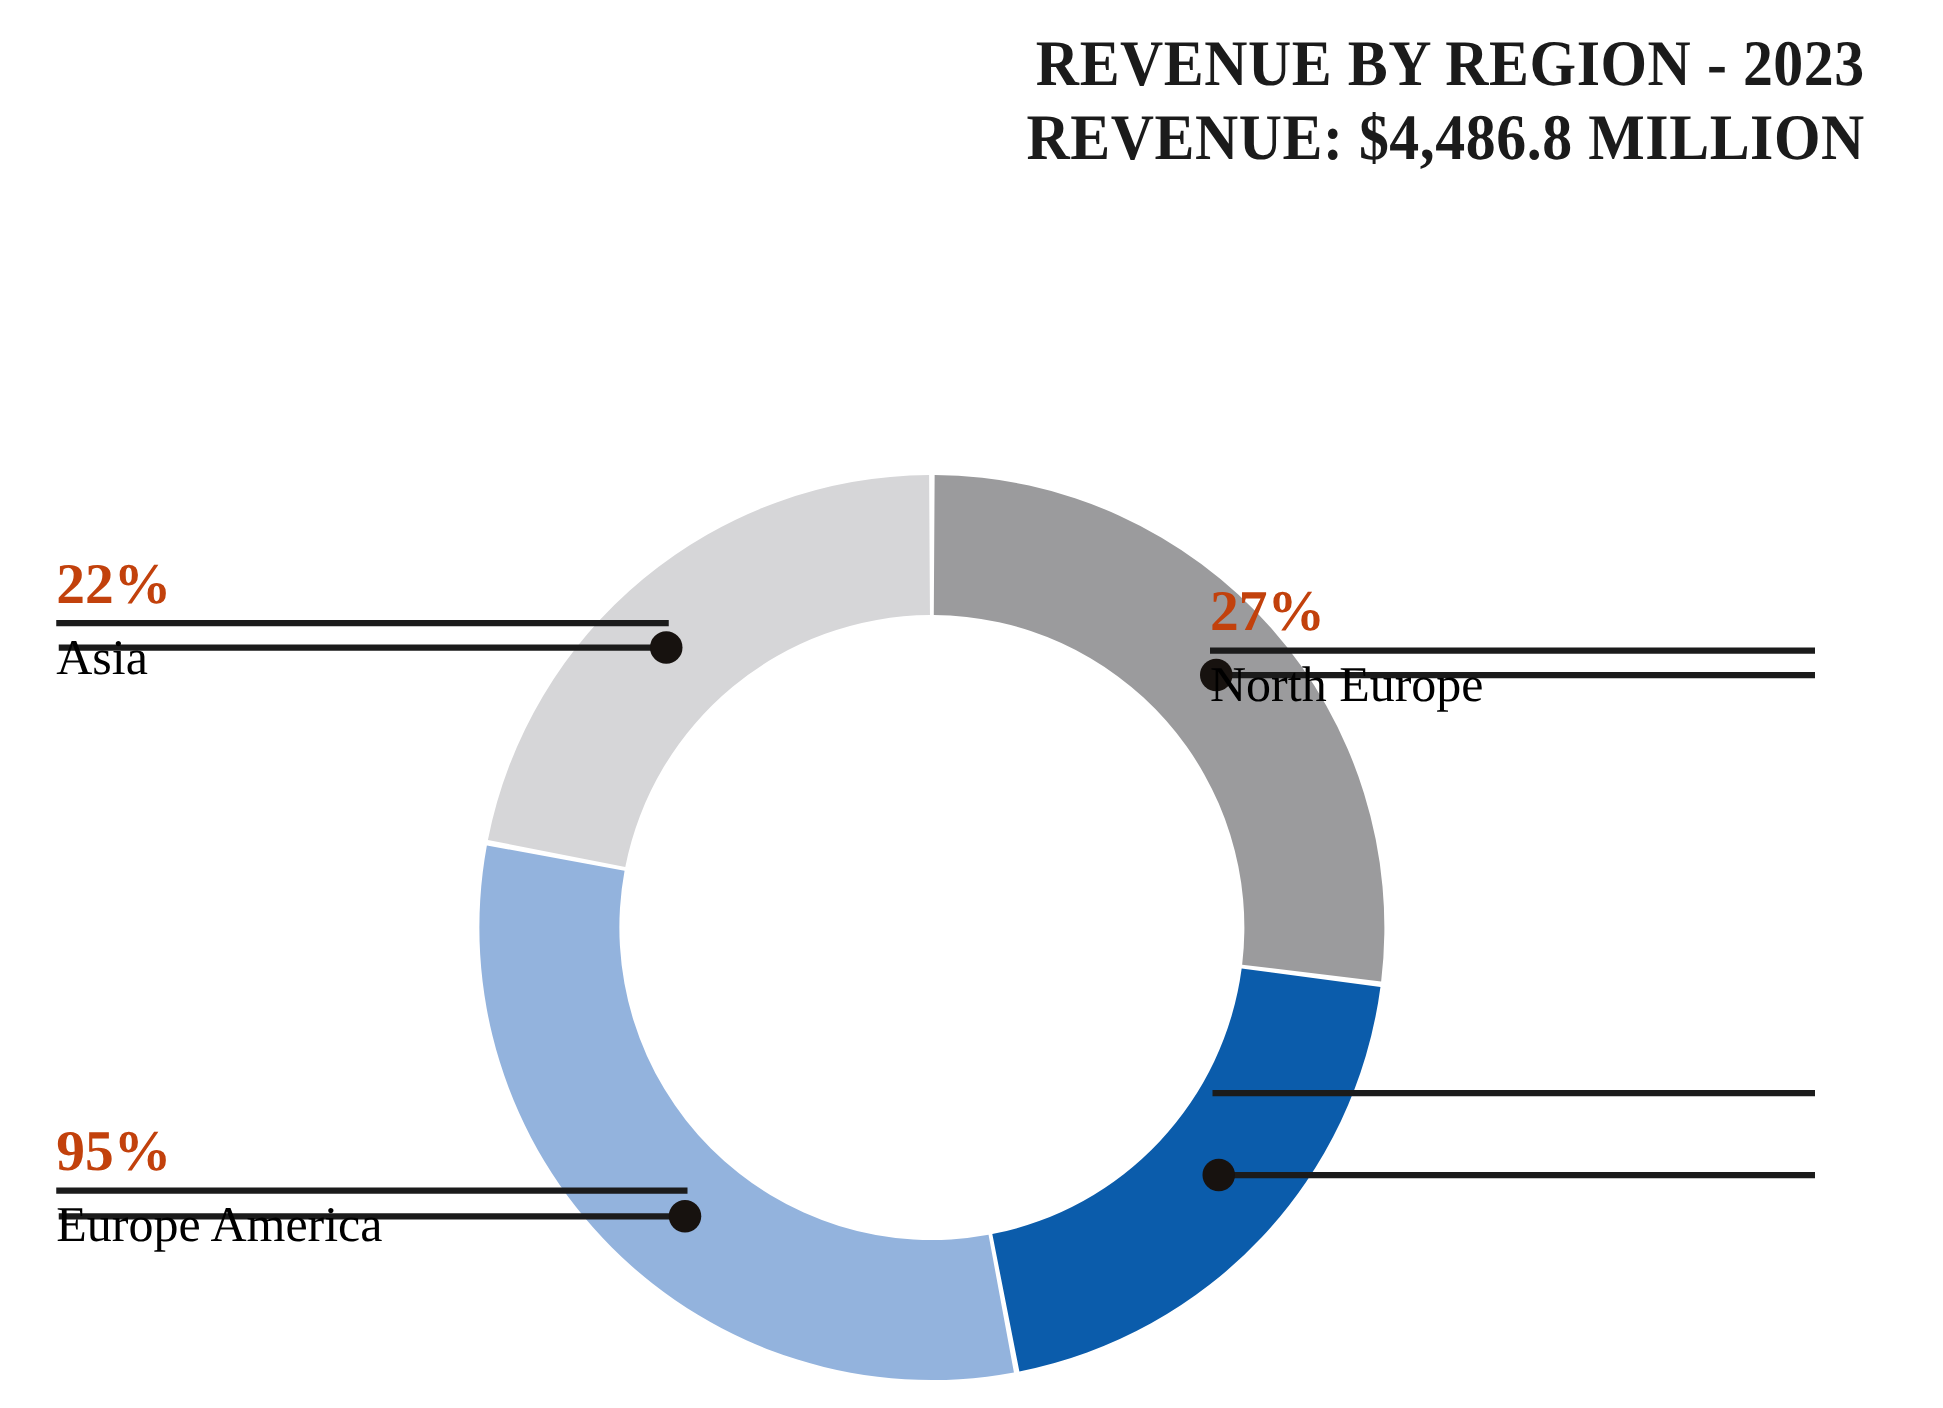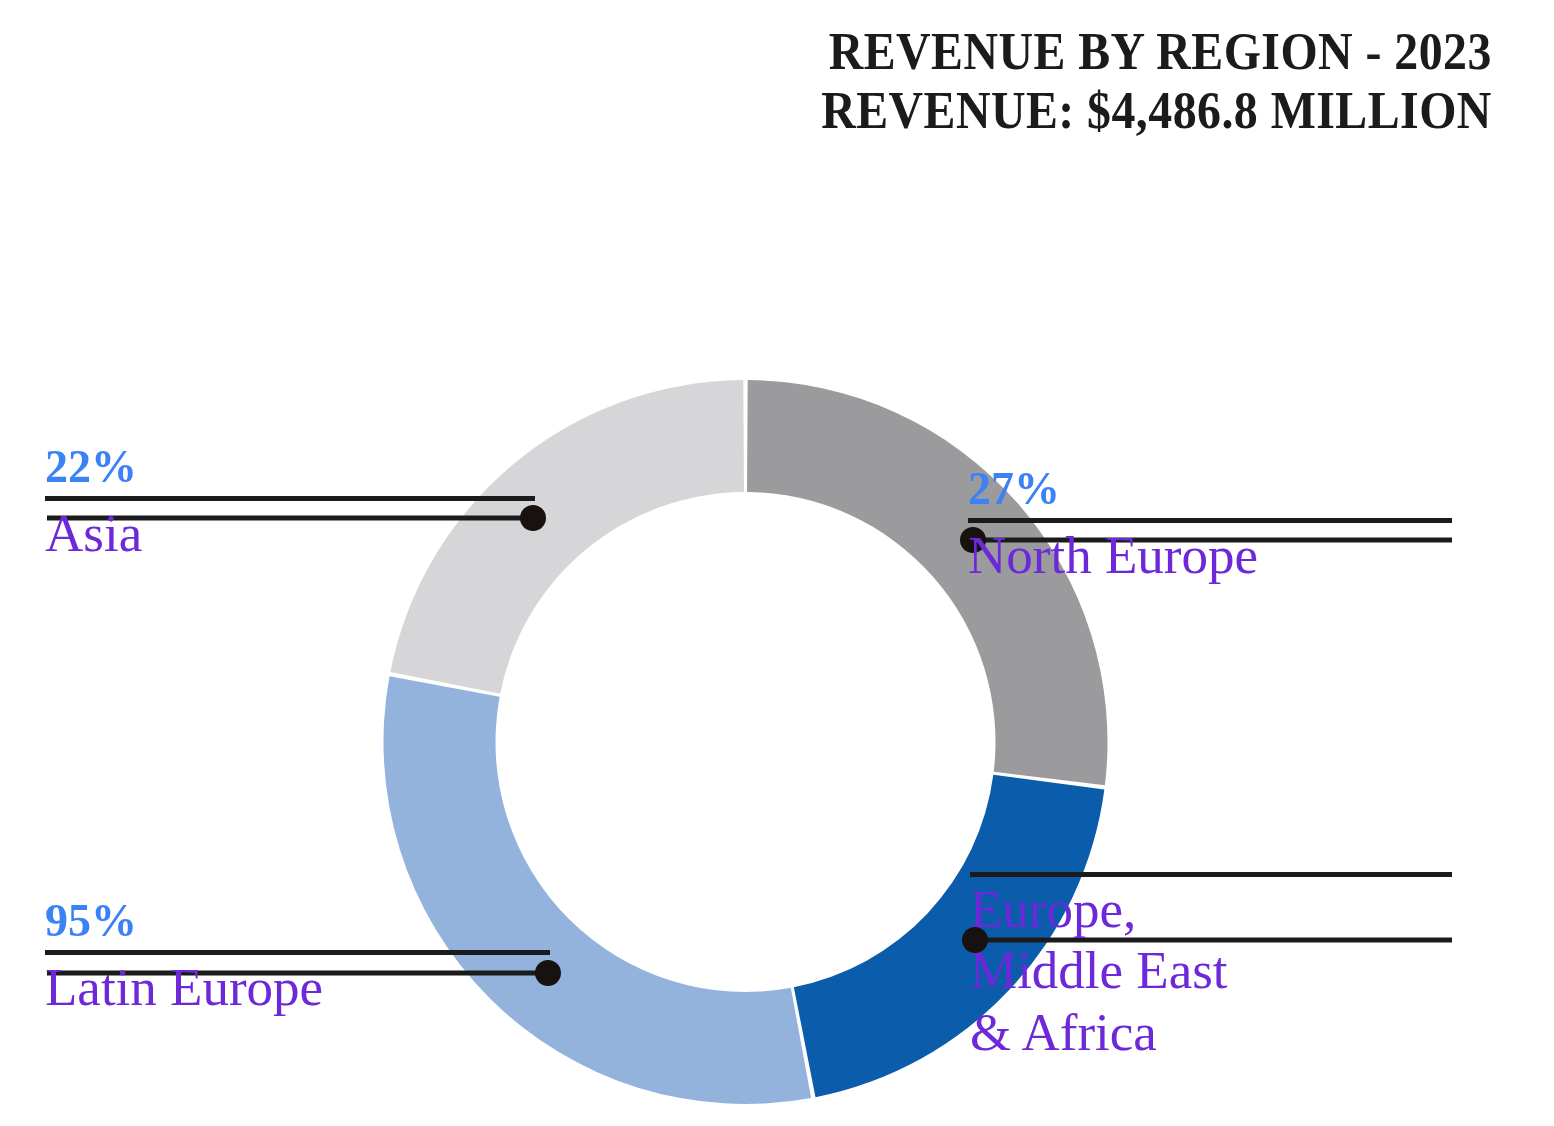--- a/index.html
+++ b/index.html
@@ -53,34 +53,34 @@
 
   
   .callout {
     position: absolute;
   }
   .callout .pct {
     display: block;
     font-weight: 700;
     font-size: 46px;
     line-height: 1.0;
-    color: #3b82f6;
+    color: #c2410c;
     white-space: nowrap;
   }
   .callout .rule {
     display: block;
     height: 5px;
     background: #1b1b1b;
     margin-top: 6px;
   }
   .callout .region {
     display: block;
-    font-size: 53px;
+    font-size: 40px;
     line-height: 1.16;
-    color: #6d28d9;
+    color: #000000;
     margin-top: 2px;
     white-space: pre-line;
   }
   .callout.left  { text-align: left; }
   .callout.right { }
 
   
   #callout-asia          { left: 45px;  top: 444px;  width: 490px; }
   #callout-latin-america { left: 45px;  top: 898px;  width: 505px; }
   #callout-north-america { left: 968px; top: 466px;  width: 484px; }
@@ -121,27 +121,24 @@
 
 <div class="callout left" id="callout-asia">
   <span class="pct">22%</span>
   <span class="rule"></span>
   <span class="region">Asia</span>
 </div>
 
 <div class="callout left" id="callout-latin-america">
   <span class="pct">95%</span>
   <span class="rule"></span>
-  <span class="region">Latin Europe</span>
+  <span class="region">Europe America</span>
 </div>
 
 <div class="callout right" id="callout-north-america">
   <span class="pct">27%</span>
   <span class="rule"></span>
   <span class="region">North Europe</span>
 </div>
 
 <div class="callout right" id="callout-emea">
   <span class="rule"></span>
-  <span class="region">Europe,
-Middle East
-&amp; Africa</span>
 </div>
 
 </body></html>

